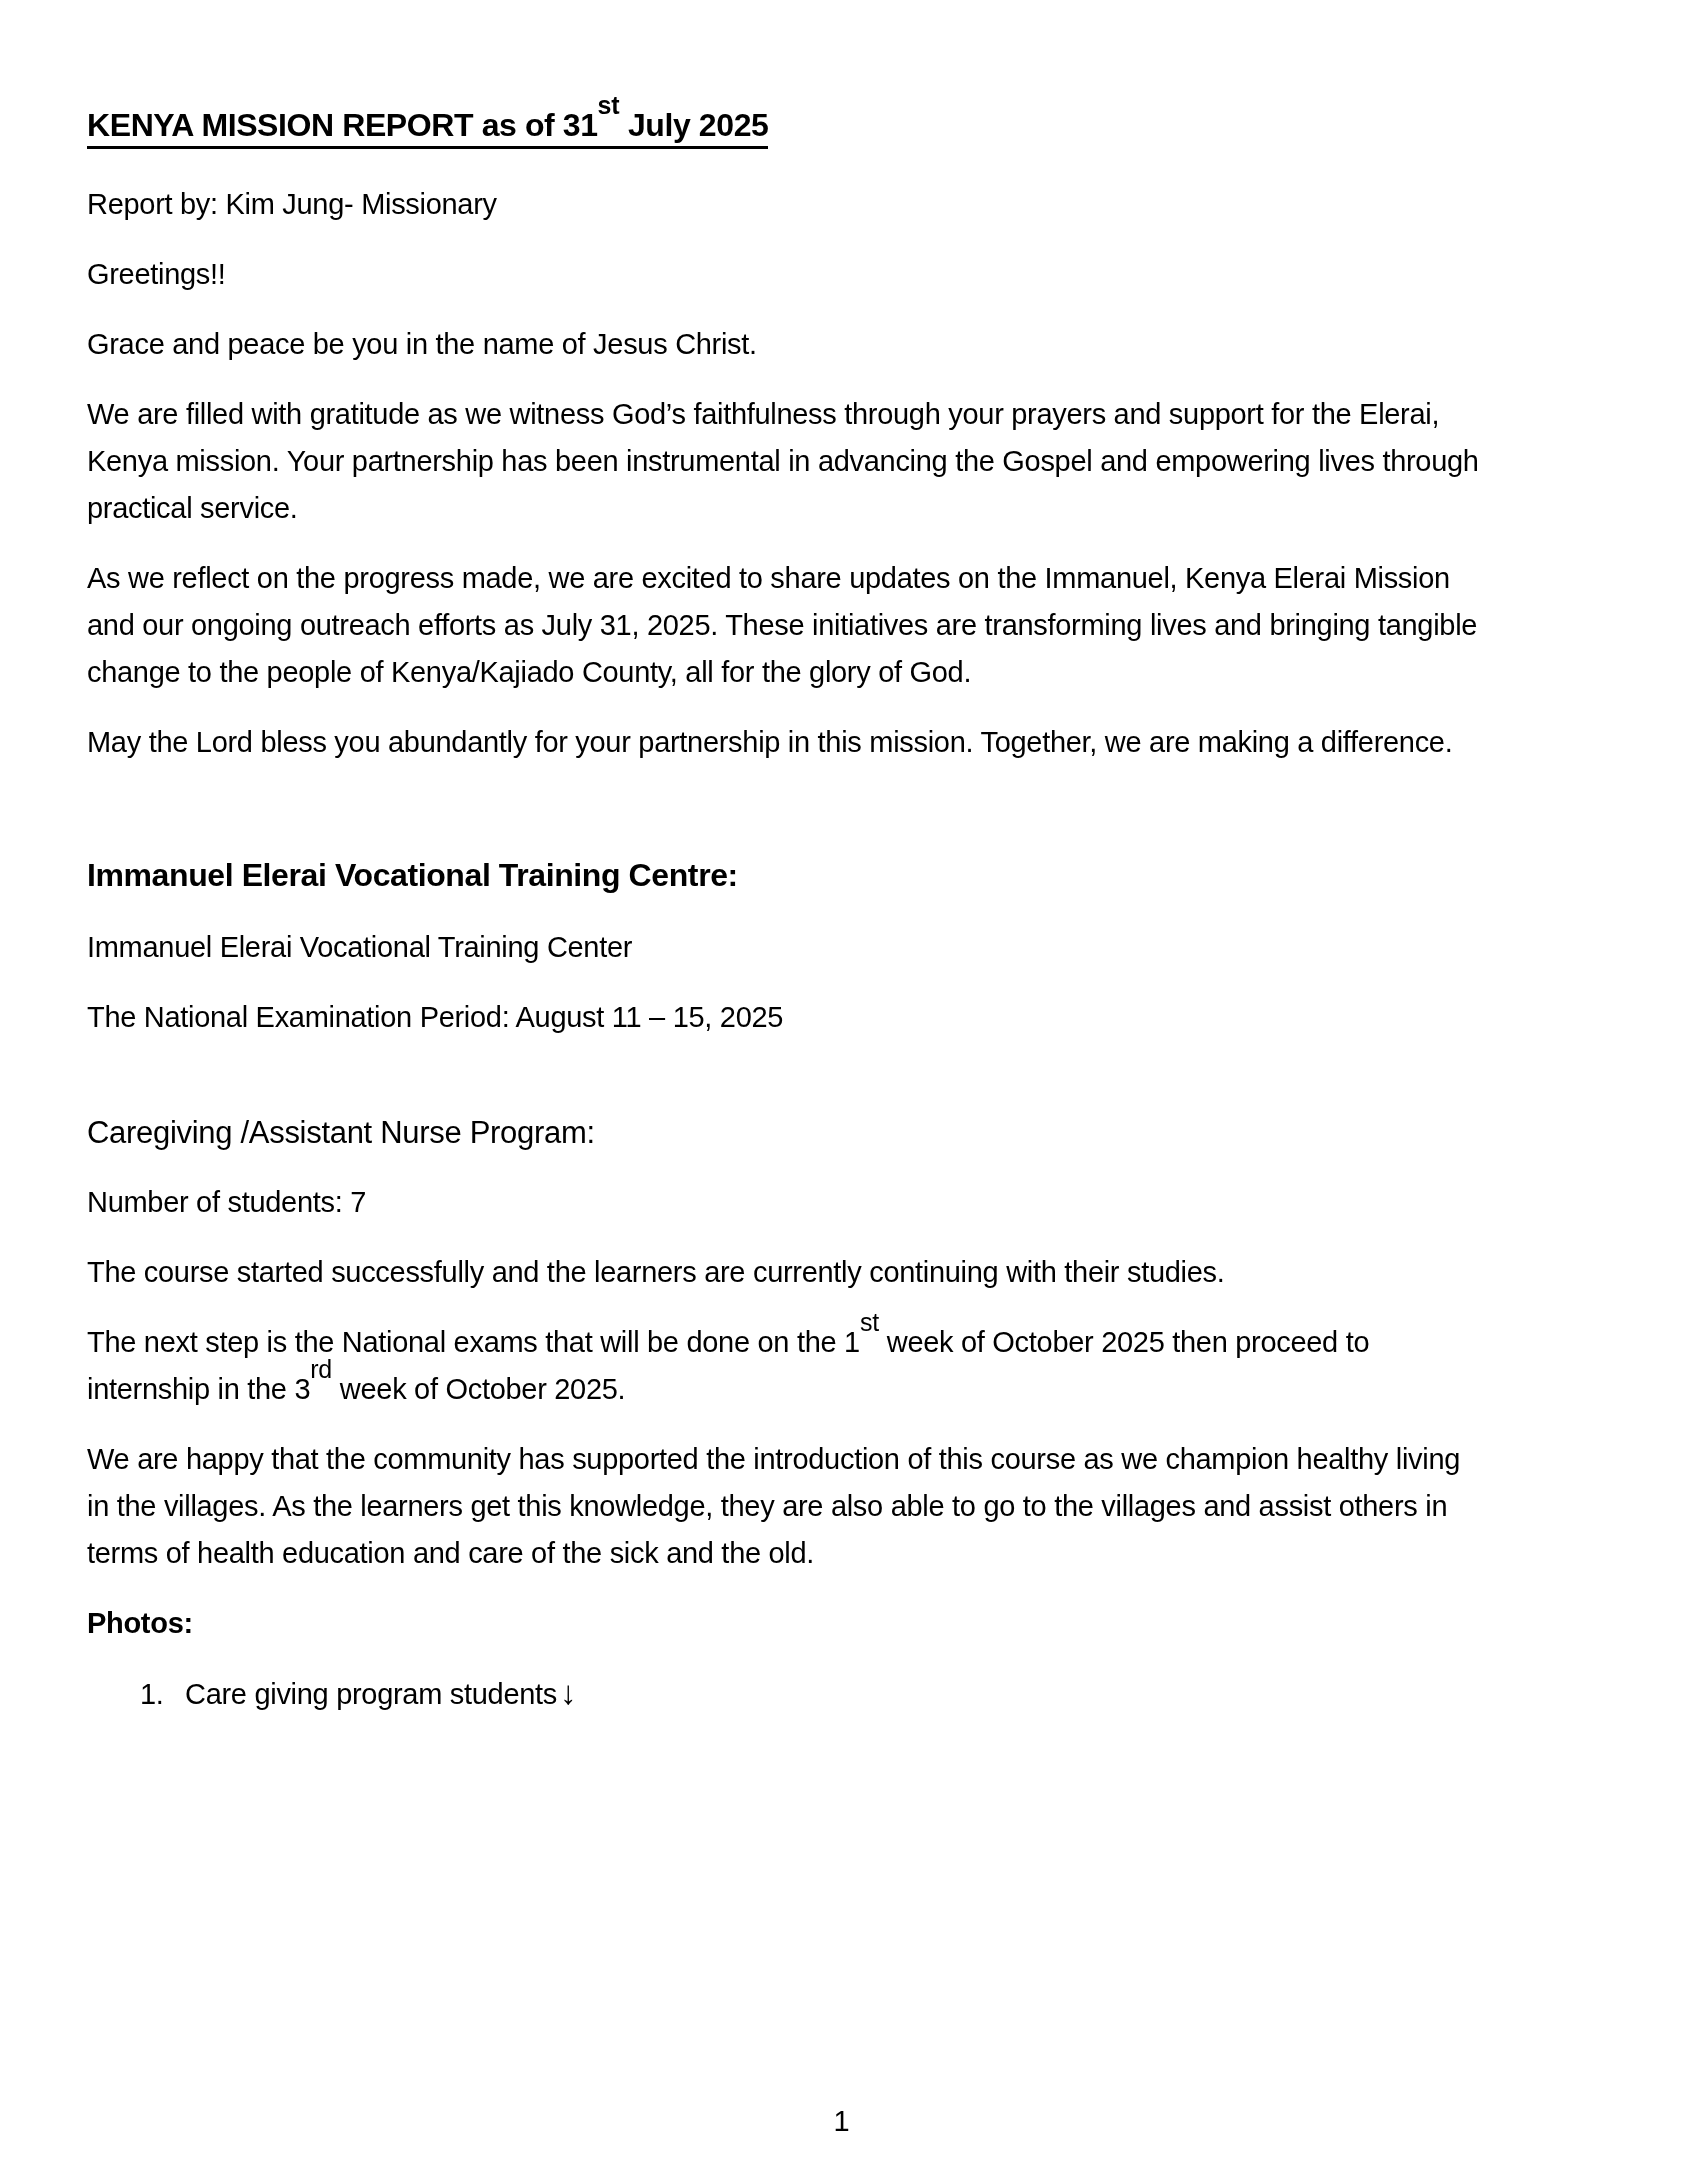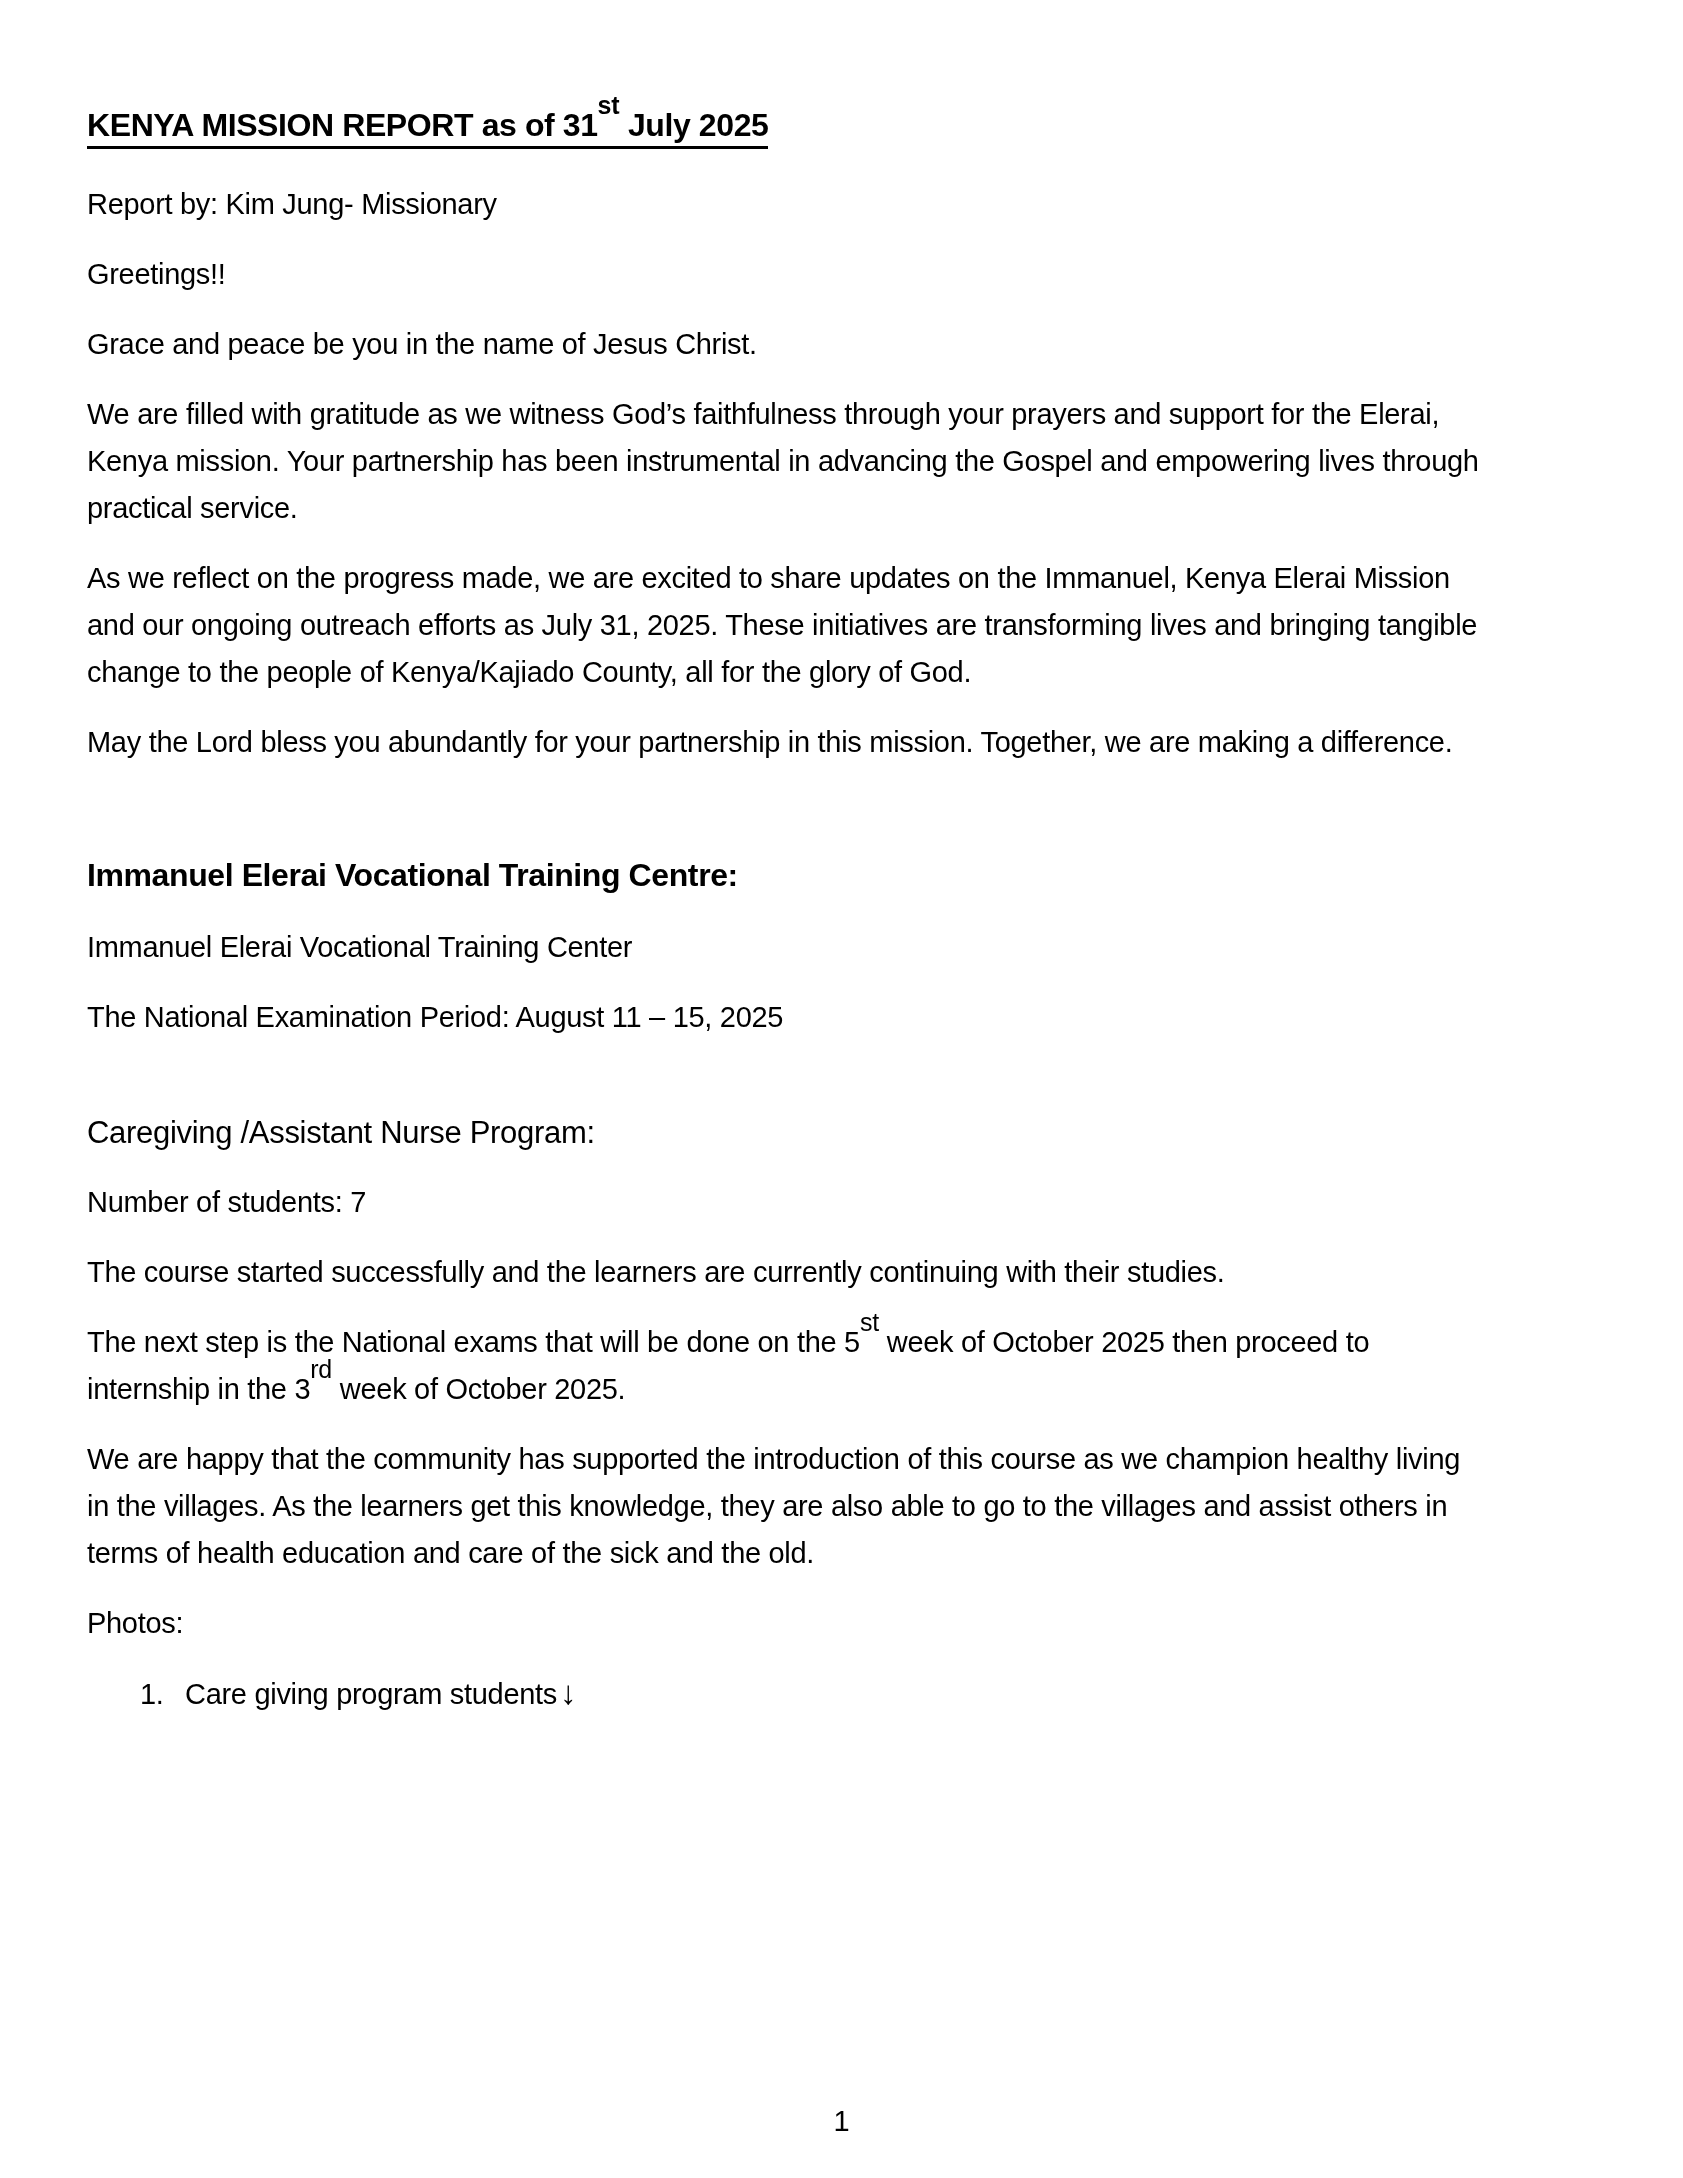--- a/index.html
+++ b/index.html
@@ -61,21 +61,21 @@
   .vtc-heading .small { font-size: 32px; }
   .before-cg { margin-bottom: 68px; }
   .cg-heading {
     font-size: 31px;
     font-weight: normal;
     line-height: 47px;
     letter-spacing: -0.3px;
     margin: 0 0 23px 0;
     white-space: nowrap;
   }
-  .photos-label { margin-bottom: 22px; }
+  .photos-label { margin-bottom: 22px; font-weight: bold; }
   .list-item {
     padding-left: 53px;
     font-size: 29px;
     line-height: 47px;
     letter-spacing: -0.3px;
     white-space: nowrap;
   }
   .list-item .num {
     display: inline-block;
     width: 45px;
@@ -128,21 +128,21 @@
 
   <p class="para before-cg">The National Examination Period: August 11 – 15, 2025</p>
 
   <h2 class="cg-heading">Caregiving /Assistant Nurse Program:</h2>
 
   <p class="para">Number of students: 7</p>
 
   <p class="para">The course started successfully and the learners are currently continuing with their studies.</p>
 
   <p class="para">
-    <span class="ln"><span>The next step is the National exams that will be done on the 5</span><sup class="sp">st</sup><span> week of October 2025 then proceed to</span></span>
+    <span class="ln"><span>The next step is the National exams that will be done on the 1</span><sup class="sp">st</sup><span> week of October 2025 then proceed to</span></span>
     <span class="ln"><span>internship in the 3</span><sup class="sp">rd</sup><span> week of October 2025.</span></span>
   </p>
 
   <p class="para">
     <span class="ln">We are happy that the community has supported the introduction of this course as we champion healthy living</span>
     <span class="ln">in the villages. As the learners get this knowledge, they are also able to go to the villages and assist others in</span>
     <span class="ln">terms of health education and care of the sick and the old.</span>
   </p>
 
   <p class="para photos-label">Photos:</p>

